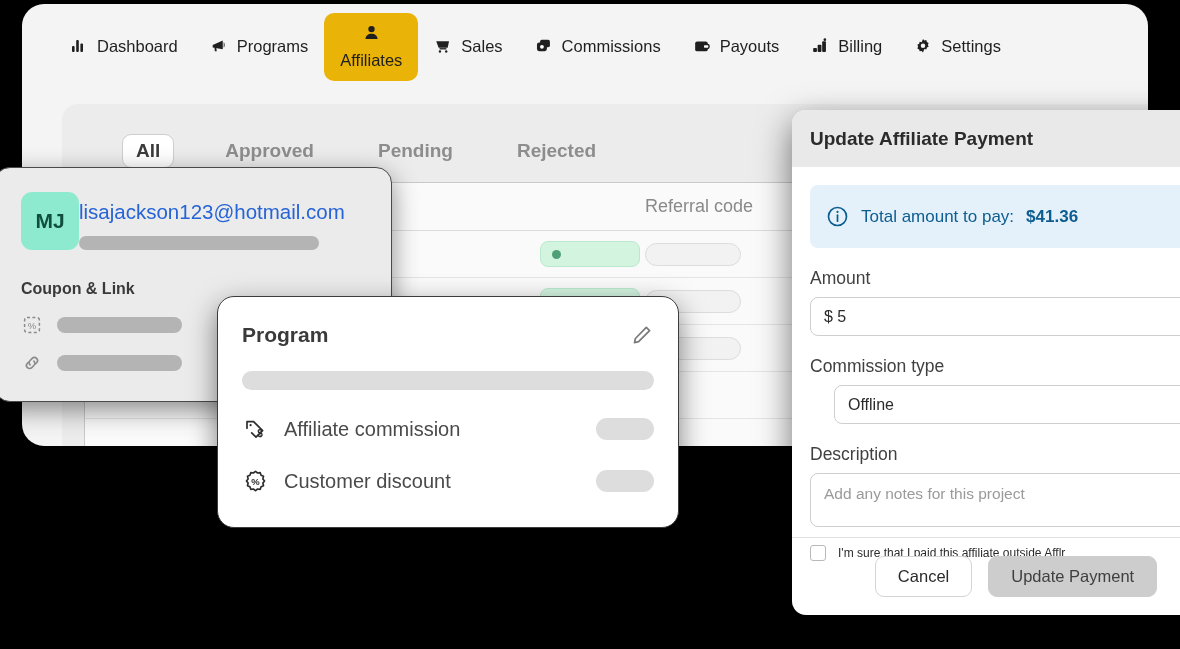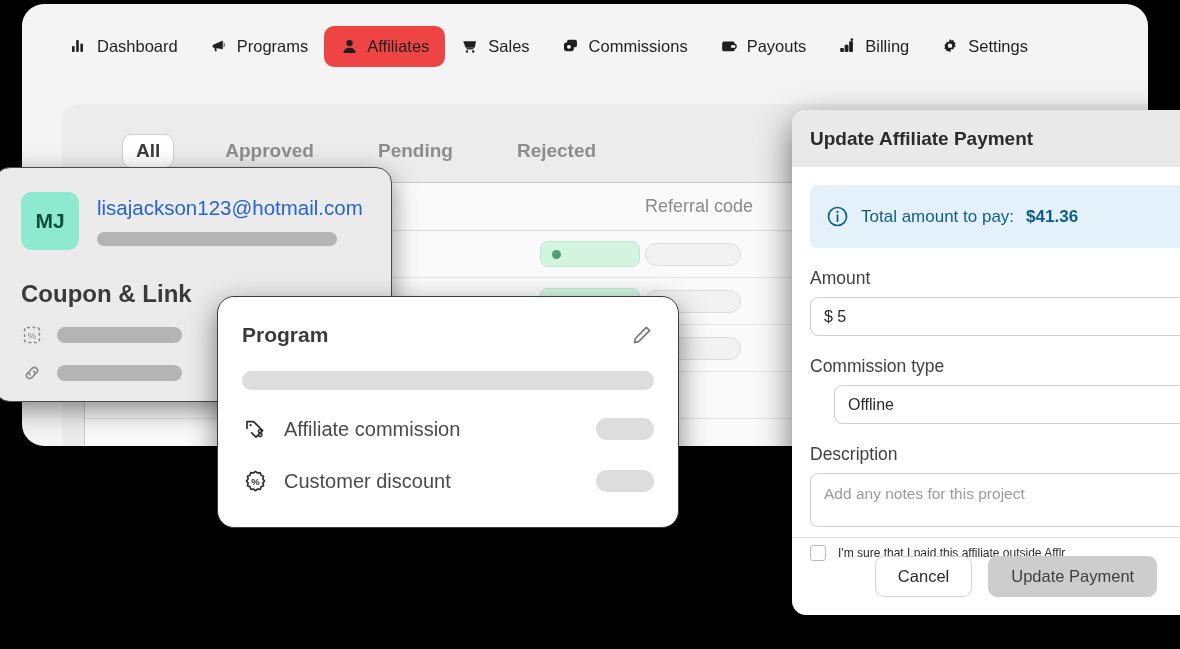--- a/index.html
+++ b/index.html
@@ -46,21 +46,21 @@
     display: flex;
     align-items: center;
     gap: 9px;
     padding: 11px 16px;
     border-radius: 10px;
     color: #1f1f1f;
     font-size: 16.5px;
     white-space: nowrap;
     cursor: pointer;
   }
-  .nav-item.active { background: #ef4444; }
+  .nav-item.active { background: #eab308; flex-direction: column; }
   .nav-ico { display: inline-flex; width: 18px; height: 18px; align-items: center; justify-content: center; }
   .nav-ico svg { display: block; }
 
   
   .content-panel {
     position: absolute;
     left: 40px;
     top: 100px;
     right: 0;
     bottom: -40px;
@@ -166,21 +166,21 @@
     top: 167px;
     width: 398px;
     height: 235px;
     background: #ebebeb;
     border: 1px solid #4a4a4a;
     border-radius: 16px;
     box-shadow: 0 8px 26px rgba(0,0,0,0.45);
     padding: 24px 26px;
     overflow: hidden;
   }
-  .aff-top { display: flex; align-items: center; gap: 18px; }
+  .aff-top { display: flex; align-items: flex-end; }
   .avatar {
     width: 58px; height: 58px;
     border-radius: 11px;
     background: #8eeacf;
     color: #0f4f3c;
     font-size: 21px;
     font-weight: bold;
     display: flex; align-items: center; justify-content: center;
     flex: none;
   }
@@ -188,21 +188,21 @@
     color: #2563d6;
     font-size: 20.5px;
     line-height: 1.15;
     white-space: nowrap;
   }
   .skeleton { background: #b4b4b4; border-radius: 8px; }
   .aff-sub { width: 240px; height: 14px; margin-top: 12px; }
 
   .aff-section-title {
     margin-top: 30px;
-    font-size: 24px;
+    font-size: 16px;
     font-weight: bold;
     color: #3a3a3a;
   }
   .aff-row { display: flex; align-items: center; gap: 14px; margin-top: 16px; }
   .aff-ico { width: 22px; height: 22px; display: inline-flex; align-items: center; justify-content: center; color: #8a8a8a; flex: none; }
   .aff-bar { width: 125px; height: 16px; }
 
   
   .card-program {
     position: absolute;

